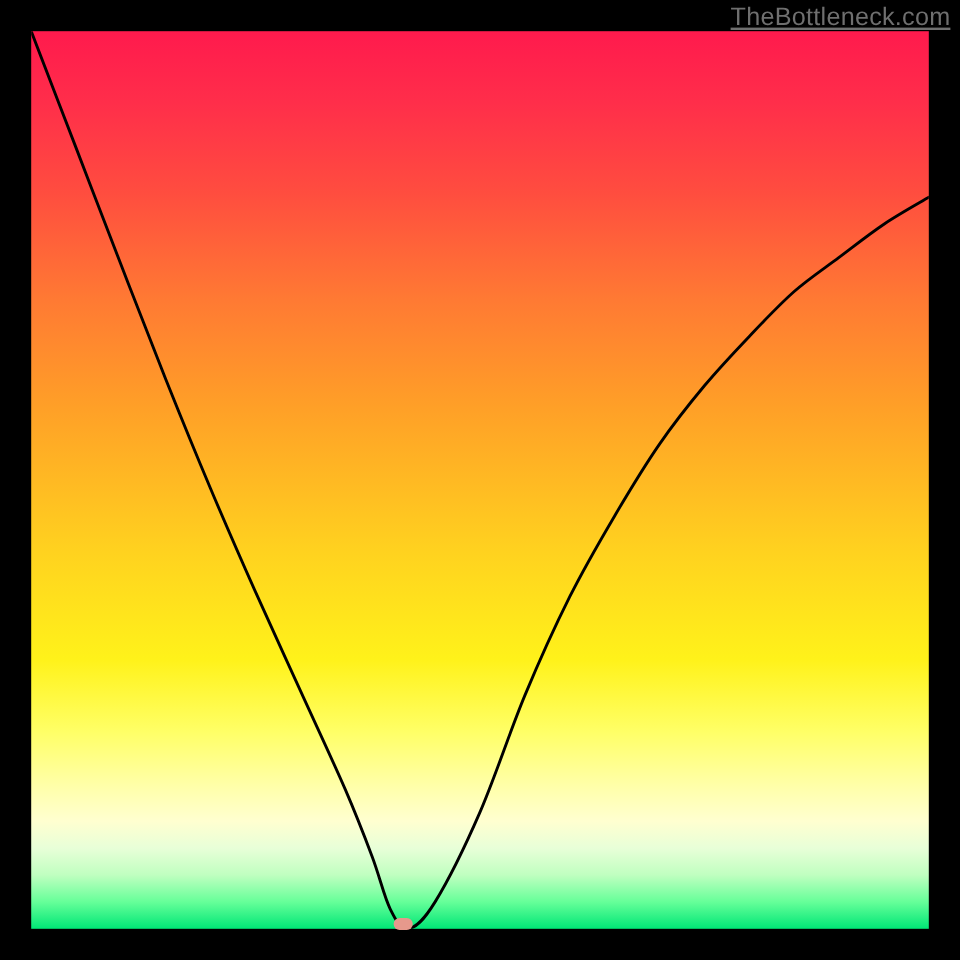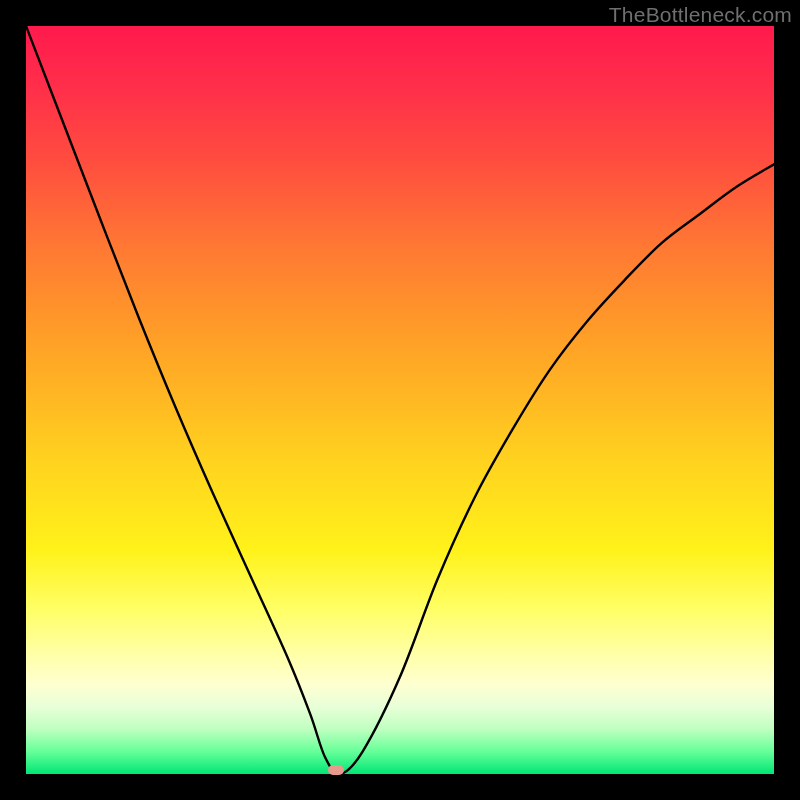--- a/index.html
+++ b/index.html
@@ -59,20 +59,21 @@
   }
   .watermark {
     position: absolute;
     top: 3px;
     right: 8px;
     color: #6f6f6f;
     font-size: 21px;
     font-weight: 500;
     letter-spacing: 0.2px;
     user-select: none;
+    text-decoration: underline;
   }
 </style>
 </head>
 <body>
 
 <div class="frame">
   <div class="plot-area">
     <svg class="curve-svg" viewBox="0 0 748 748" preserveAspectRatio="none">
       <path fill="none" stroke="#000" stroke-width="2.4" stroke-linecap="round" d="M 0.00 0.00 C 6.23 16.21, 24.93 64.83, 37.40 97.24 C 49.87 129.65, 62.33 162.32, 74.80 194.48 C 87.27 226.64, 99.73 259.06, 112.20 290.22 C 124.67 321.39, 137.13 351.93, 149.60 381.48 C 162.07 411.03, 174.53 439.45, 187.00 467.50 C 199.47 495.55, 211.93 522.35, 224.40 549.78 C 236.87 577.21, 251.83 609.00, 261.80 632.06 C 271.77 655.12, 278.01 671.58, 284.24 688.16 C 290.47 704.74, 294.21 721.57, 299.20 731.54 C 304.19 741.52, 307.93 749.00, 314.16 748.00 C 320.39 747.00, 326.63 741.77, 336.60 725.56 C 346.57 709.35, 361.53 679.43, 374.00 650.76 C 386.47 622.09, 398.93 583.44, 411.40 553.52 C 423.87 523.60, 436.33 496.17, 448.80 471.24 C 461.27 446.31, 473.73 425.11, 486.20 403.92 C 498.67 382.73, 511.13 362.16, 523.60 344.08 C 536.07 326.00, 548.53 310.42, 561.00 295.46 C 573.47 280.50, 585.93 267.41, 598.40 254.32 C 610.87 241.23, 623.33 227.89, 635.80 216.92 C 648.27 205.95, 660.73 197.85, 673.20 188.50 C 685.67 179.15, 698.13 169.17, 710.60 160.82 C 723.07 152.47, 741.77 142.12, 748.00 138.38"></path>
     </svg>

